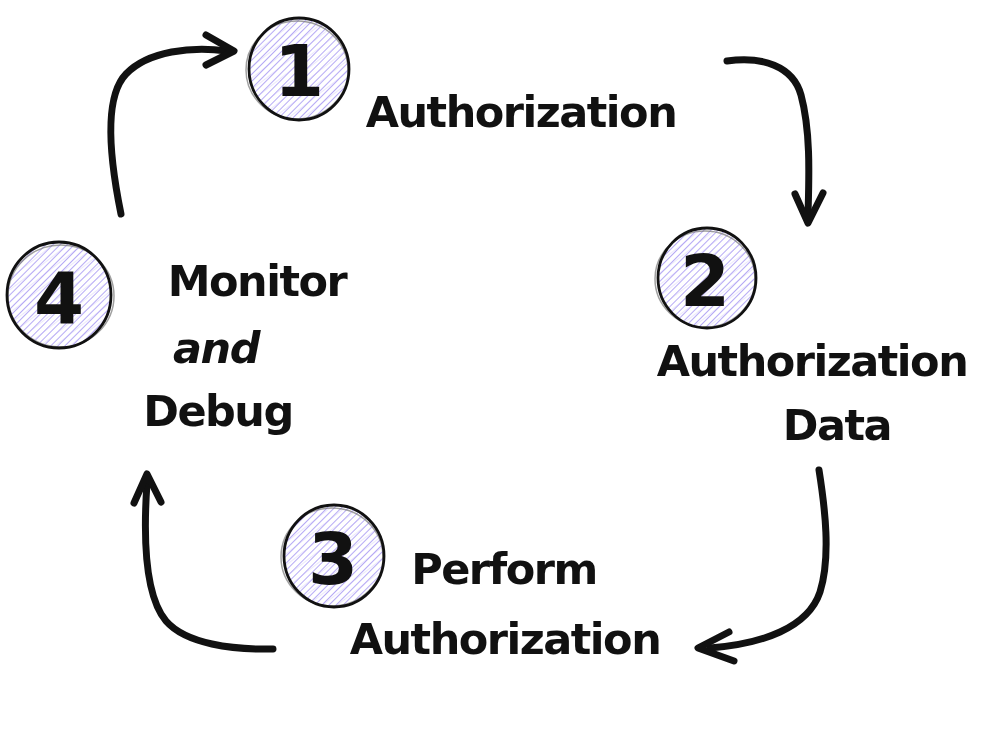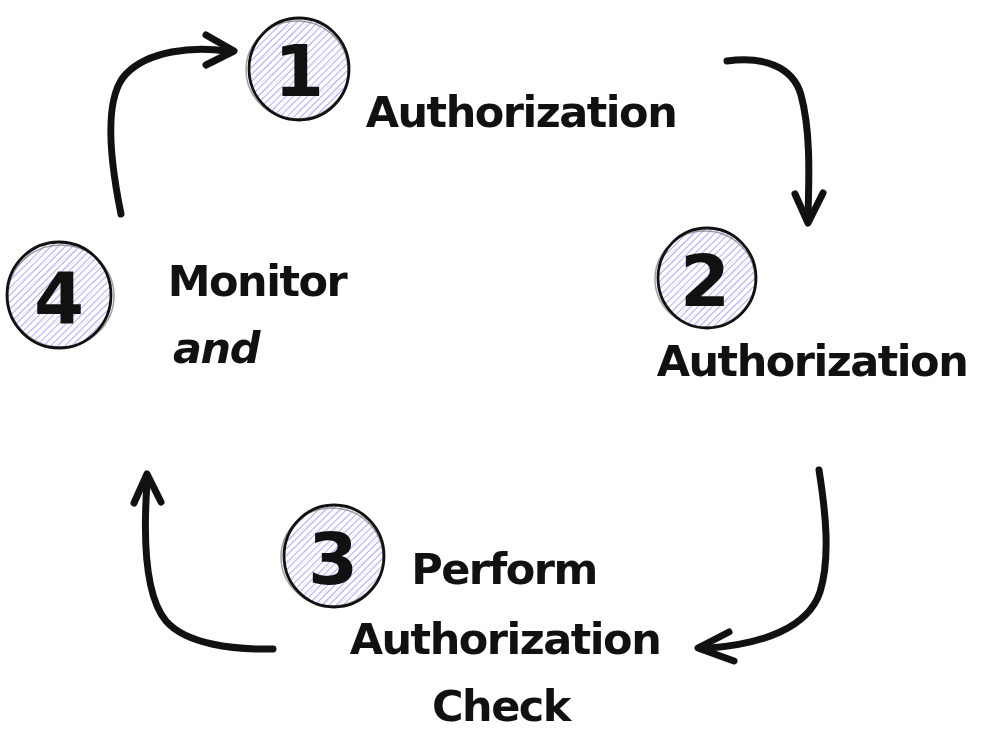--- a/index.html
+++ b/index.html
@@ -105,21 +105,22 @@
   </svg>
 
   <div class="num" style="left:299px; top:71px;">1</div>
   <div class="num" style="left:705px; top:281px;">2</div>
   <div class="num" style="left:333px; top:559px;">3</div>
   <div class="num" style="left:59px;  top:298px;">4</div>
 
   <div class="label" style="left:521px; top:112px;">Authorization</div>
 
   <div class="label" style="left:812px; top:361px;">Authorization</div>
+  <div class="label" style="left:837px; top:425px;">Data</div>
 
   <div class="label" style="left:504px; top:569px;">Perform</div>
   <div class="label" style="left:505px; top:639px;">Authorization</div>
-  <div class="label" style="left:501px; top:706px;">Check</div>
 
   <div class="label" style="left:217px; top:281px;margin-left:40px;">Monitor</div>
   <div class="label" style="left:216px; top:348px;font-style:italic;">and</div>
+  <div class="label" style="left:218px; top:411px;">Debug</div>
 
 </div>
 
 </body></html>

